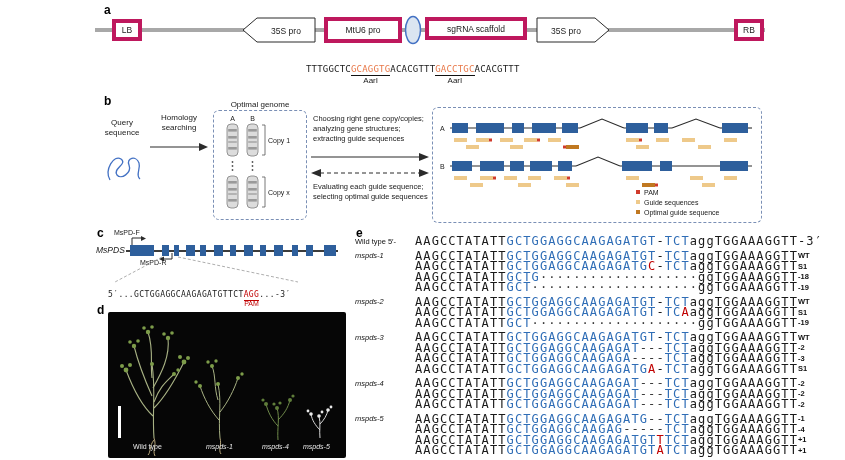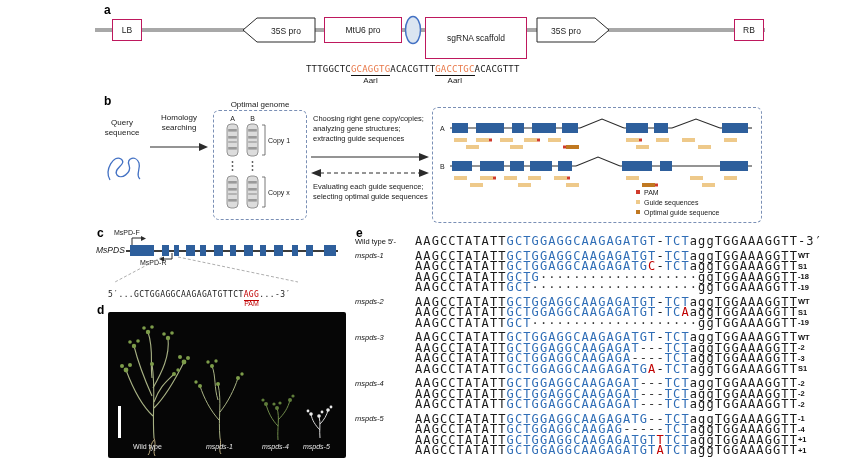--- a/index.html
+++ b/index.html
@@ -5,21 +5,21 @@
   * { margin:0; padding:0; box-sizing:border-box; }
   html,body { background:#fff; }
   #fig { position:relative; width:845px; height:460px; background:#fff; overflow:hidden;
          font-family:"Liberation Sans",sans-serif; color:#1a1a1a; }
   .abs { position:absolute; }
   .panel-label { position:absolute; font-weight:bold; font-size:12px; color:#000; }
   svg text { font-family:"Liberation Sans",sans-serif; fill:#1a1a1a; }
 
   
   .backbone { position:absolute; background:#a8a8a8; }
-  .vbox { position:absolute; border:1px solid #be185d; background:#fff; display:flex;
+  .vbox { position:absolute; border:4px solid #be185d; background:#fff; display:flex;
           align-items:center; justify-content:center; font-size:8.5px; white-space:nowrap; }
   #pa-seq { position:absolute; left:306px; top:58px; white-space:nowrap; }
   .pa-seg { font-family:"DejaVu Sans Mono",monospace; font-size:9px; letter-spacing:0.2px; color:#1a1a1a; }
   .pa-hl { color:#e8794a; border-bottom:1.5px solid #111; padding-bottom:1px; position:relative; }
   .enz { position:absolute; top:12px; left:50%; transform:translateX(-50%); font-size:8px;
          letter-spacing:0; font-family:"Liberation Sans",sans-serif; color:#1a1a1a; }
 
   
   .t8 { font-size:8px; line-height:1.3; white-space:pre-line; }
   .t75 { font-size:7.5px; line-height:1.3; white-space:pre-line; }
@@ -71,21 +71,21 @@
   </svg>
 
   <div class="vbox" style="left:324px;top:17px;width:78px;height:26px">
     <span>MtU6 pro</span>
     </div>
 
   <svg class="abs" style="left:404px;top:15px" width="18" height="30">
     <ellipse cx="9" cy="15" rx="7.5" ry="13.5" fill="#dbe5f1" stroke="#4472c4" stroke-width="1.5"></ellipse>
   </svg>
 
-  <div class="vbox" style="left:425px;top:17px;width:102px;height:42px">
+  <div class="vbox" style="left:425px;top:17px;width:102px;height:23px">
     <span>sgRNA scaffold</span>
     </div>
 
   <svg class="abs" style="left:536px;top:17px" width="74" height="26">
     <polygon points="1,1 59,1 73,13 59,25 1,25" fill="#fff" stroke="#2b2b2b" stroke-width="1"></polygon>
     <text x="30" y="16.5" text-anchor="middle" font-size="8.5">35S pro</text>
   </svg>
 
   <div class="vbox" style="left:734px;top:19px;width:30px;height:22px">
     <span>RB</span>

